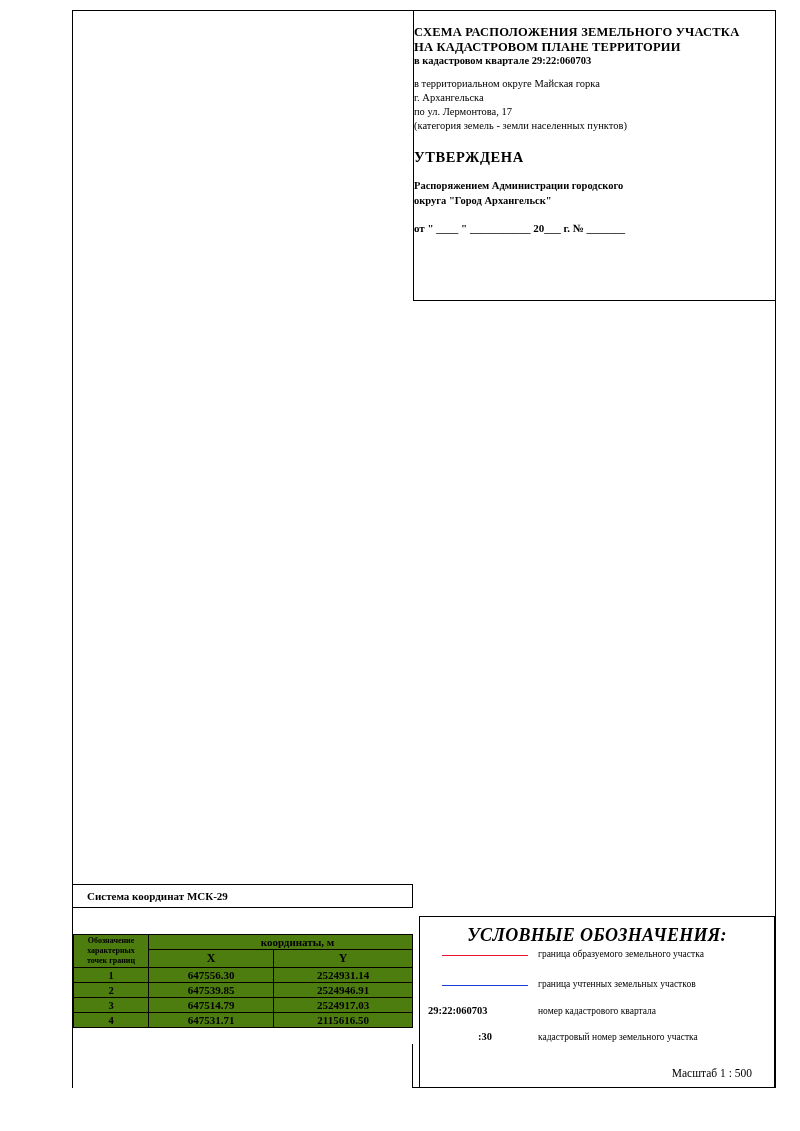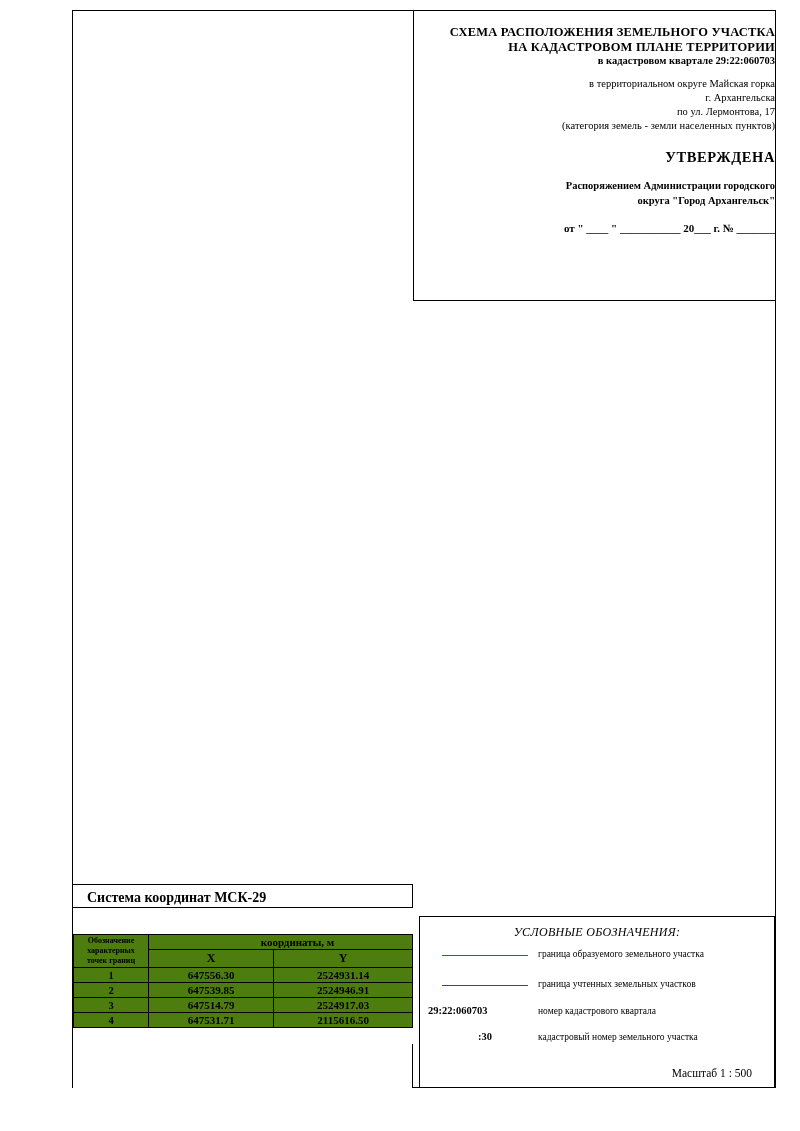--- a/index.html
+++ b/index.html
@@ -3,42 +3,42 @@
 <meta charset="utf-8">
 <style>
   html,body{margin:0;padding:0;background:#fff;}
   body{width:800px;height:1131px;position:relative;font-family:"Liberation Serif",serif;color:#000;overflow:hidden;}
   .page{position:absolute;left:0;top:0;width:800px;height:1131px;}
   .frame{position:absolute;left:72px;top:10px;width:704px;height:1078px;border:1.5px solid #000;box-sizing:border-box;background:#fff;}
   .map{position:absolute;left:73px;top:11px;width:702px;height:1076px;overflow:hidden;}
   svg{display:block;}
 
   
-  .titlebox{position:absolute;left:413px;top:11px;width:362px;height:290px;background:#fff;border-left:1.5px solid #000;border-bottom:1.5px solid #000;box-sizing:border-box;text-align:right;padding-top:14px;}
+  .titlebox{position:absolute;left:413px;top:11px;width:362px;height:290px;background:#fff;border-left:1.5px solid #000;border-bottom:1.5px solid #000;box-sizing:border-box;text-align:left;padding-top:14px;}
   .t1{font-weight:bold;font-size:12.5px;line-height:15px;letter-spacing:.2px;}
   .t2{font-weight:bold;font-size:10.5px;}
   .t3{font-size:10.5px;margin-top:11px;line-height:14px;}
   .t4{font-weight:bold;font-size:14.5px;margin-top:16px;letter-spacing:.6px;}
   .t5{font-weight:bold;font-size:10.5px;margin-top:12px;line-height:15px;}
   .t6{font-weight:bold;font-size:11px;margin-top:14px;}
 
   
-  .coordsys{position:absolute;left:73px;top:884px;width:340px;height:24px;border-top:1.2px solid #000;border-bottom:1.2px solid #000;border-right:1.2px solid #000;box-sizing:border-box;background:#fff;font-weight:bold;font-size:14px;padding:5px 0 0 14px;}
+  .coordsys{position:absolute;left:73px;top:884px;width:340px;height:24px;border-top:1.2px solid #000;border-bottom:1.2px solid #000;border-right:1.2px solid #000;box-sizing:border-box;background:#fff;font-weight:bold;font-size:11px;padding:5px 0 0 14px;}
   .areabox{position:absolute;left:73px;top:908px;width:340px;height:26px;border-bottom:1.2px solid #000;border-right:1.2px solid #000;box-sizing:border-box;background:#fff;font-weight:bold;font-size:11px;padding:6px 0 0 8px;}
   .ctable{position:absolute;left:73px;top:934px;width:340px;background:#4d7c0f;border-collapse:collapse;font-size:10.5px;}
   .ctable td,.ctable th{border:1px solid #000;text-align:center;padding:1px 2px;}
   .ctable .hdr1{font-size:8px;line-height:10px;font-weight:bold;width:70px;}
   .ctable .hdr2{font-weight:bold;font-size:11px;padding-left:36px;}
   .ctable .xy{font-weight:bold;font-size:12px;}
   .ctable .num{font-weight:bold;}
   .ctable .val{font-weight:bold;font-size:11px;}
   .blankfill{position:absolute;left:73px;top:1044px;width:340px;height:44px;border-right:1.2px solid #000;box-sizing:border-box;background:#fff;}
 
   .legend{position:absolute;left:419px;top:916px;width:356px;height:172px;border:1.2px solid #000;box-sizing:border-box;background:#fff;}
-  .legend h4{margin:0;padding:8px 0 0;text-align:center;font-size:12px;font-style:italic;font-weight:normal;letter-spacing:.3px;}
+  .legend h4{margin:0;padding:8px 0 0;text-align:center;font-size:18px;font-style:italic;font-weight:bold;letter-spacing:.3px;}
   .lrow{position:absolute;font-size:9.5px;}
   .lline{position:absolute;height:0;border-top-width:1.6px;border-top-style:solid;}
   .scale{position:absolute;right:22px;bottom:8px;font-size:11.5px;}
   .kk{position:absolute;left:578px;top:620px;font-size:11px;font-weight:bold;background:#fff;border:1px solid #000;padding:2px 5px;}
   .redline-lbl{position:absolute;left:385px;top:689px;font-size:11px;font-weight:bold;}
   .s865{position:absolute;left:383px;top:537px;font-size:11.5px;font-weight:bold;}
   .n30{position:absolute;left:256px;top:381px;font-size:11.5px;font-weight:bold;}
   .n1344{position:absolute;left:114px;top:745px;font-size:11.5px;font-weight:bold;}
   .n1345{position:absolute;left:228px;top:835px;font-size:11.5px;font-weight:bold;}
   .street{position:absolute;left:196px;top:580px;font-size:19px;font-weight:bold;transform:rotate(62deg);transform-origin:left top;letter-spacing:1px;}

